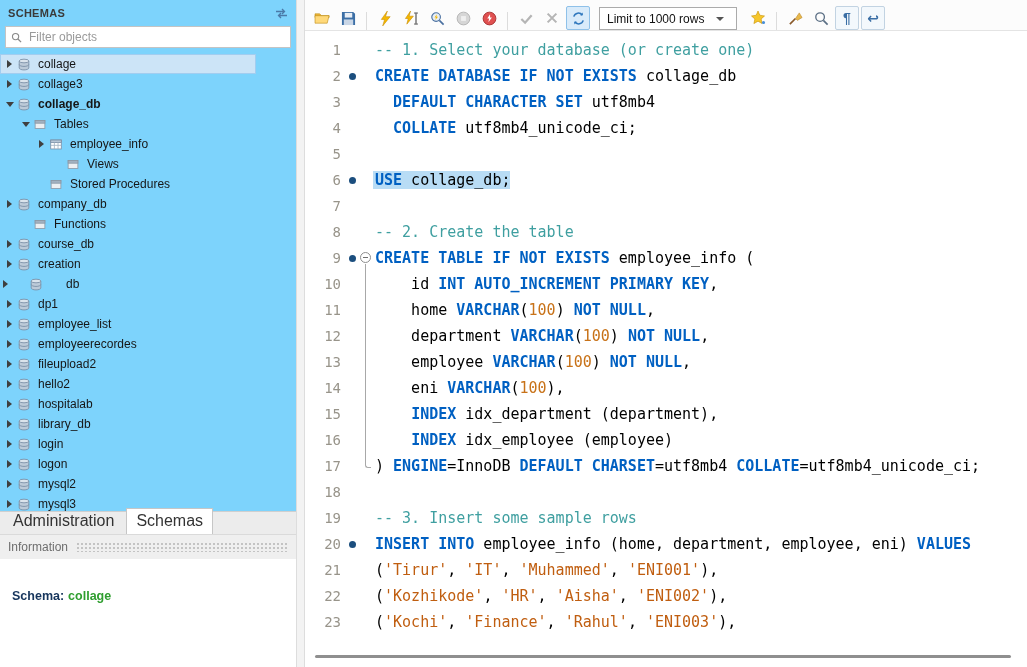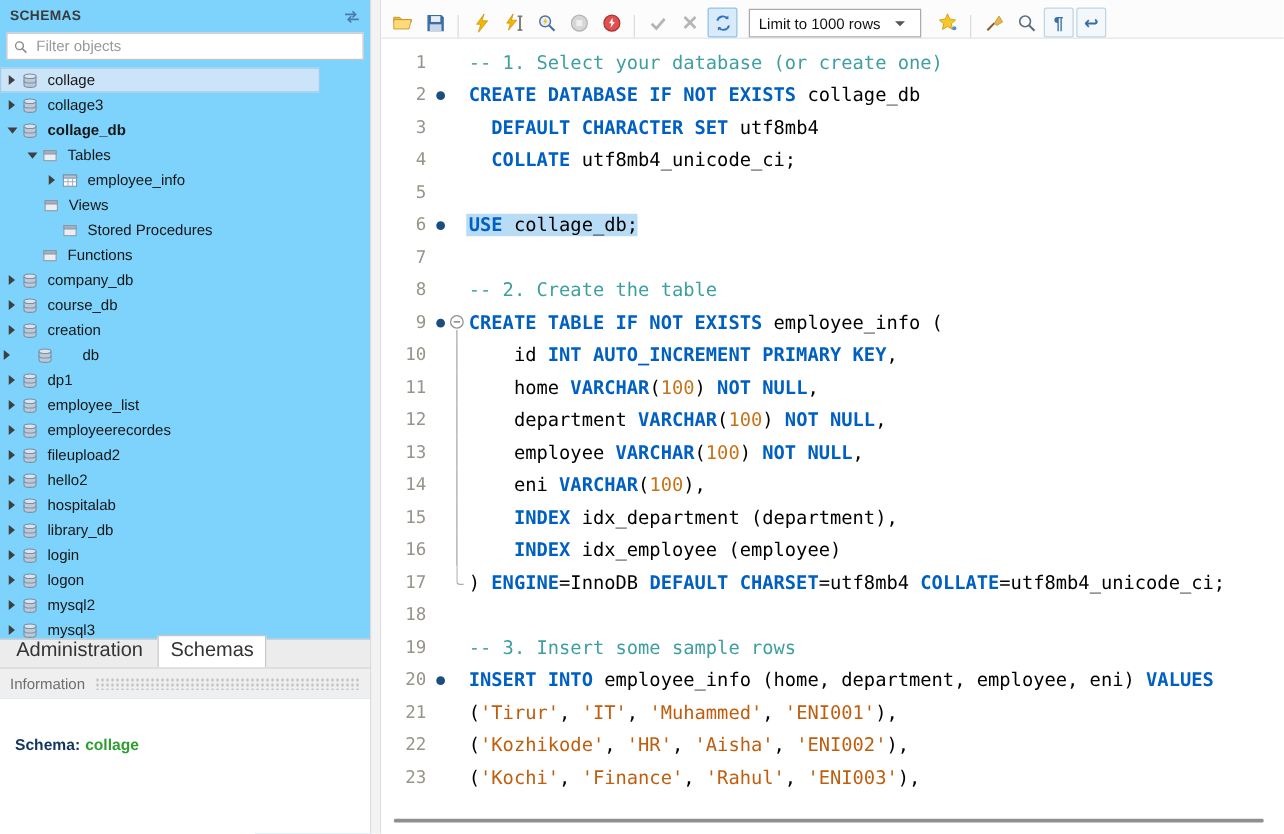--- a/index.html
+++ b/index.html
@@ -148,60 +148,60 @@
           <span class="arr arr-right"></span>
           <span class="ticon">
             <svg width="14" height="13" viewBox="0 0 16 16">
               <rect x="1.5" y="2.5" width="13" height="11" fill="#fff" stroke="#7a8fa6"></rect>
               <rect x="1.5" y="2.5" width="13" height="3" fill="#b7c6d6" stroke="#7a8fa6"></rect>
               <path d="M1.5 9h13M6 5.5v8M10.5 5.5v8" stroke="#9fb0c0" fill="none"></path>
             </svg>
           </span>
           <span class="tlabel">employee_info</span>
         </div>
-        <div class="trow" style="padding-left: 21px;">
+        <div class="trow" style="padding-left: 33px; margin-left: 20px;">
           <span class="arr arr-none"></span>
           <span class="ticon">
             <svg width="14" height="13" viewBox="0 0 16 16">
               <rect x="2" y="3" width="12" height="10" fill="#eceff2" stroke="#8a97a5"></rect>
               <rect x="2" y="3" width="12" height="3.4" fill="#a2b1c0" stroke="#8a97a5"></rect>
             </svg>
           </span>
           <span class="tlabel">Views</span>
         </div>
         <div class="trow" style="padding-left: 36px;">
           <span class="arr arr-none"></span>
           <span class="ticon">
             <svg width="14" height="13" viewBox="0 0 16 16">
               <rect x="2" y="3" width="12" height="10" fill="#eceff2" stroke="#8a97a5"></rect>
               <rect x="2" y="3" width="12" height="3.4" fill="#a2b1c0" stroke="#8a97a5"></rect>
             </svg>
           </span>
           <span class="tlabel">Stored Procedures</span>
         </div>
+        <div class="trow" style="padding-left: 4px;">
+          <span class="arr arr-right"></span>
+          <span class="ticon">
+            <svg width="14" height="15" viewBox="0 0 16 16">
+              <path d="M2.5 4v8c0 1.2 2.5 2.2 5.5 2.2s5.5-1 5.5-2.2V4" fill="#bccad8" stroke="#7a8fa6"></path>
+              <path d="M2.5 8c0 1.2 2.5 2.2 5.5 2.2s5.5-1 5.5-2.2" fill="none" stroke="#7a8fa6"></path>
+              <ellipse cx="8" cy="4" rx="5.5" ry="2.1" fill="#dbe4ec" stroke="#7a8fa6"></ellipse>
+            </svg>
+          </span>
+          <span class="tlabel">company_db</span>
+        </div>
         <div class="trow" style="padding-left: 20px;">
           <span class="arr arr-none"></span>
           <span class="ticon">
             <svg width="14" height="13" viewBox="0 0 16 16">
               <rect x="2" y="3" width="12" height="10" fill="#eceff2" stroke="#8a97a5"></rect>
               <rect x="2" y="3" width="12" height="3.4" fill="#a2b1c0" stroke="#8a97a5"></rect>
             </svg>
           </span>
           <span class="tlabel">Functions</span>
-        </div>
-        <div class="trow" style="padding-left: 4px;">
-          <span class="arr arr-right"></span>
-          <span class="ticon">
-            <svg width="14" height="15" viewBox="0 0 16 16">
-              <path d="M2.5 4v8c0 1.2 2.5 2.2 5.5 2.2s5.5-1 5.5-2.2V4" fill="#bccad8" stroke="#7a8fa6"></path>
-              <path d="M2.5 8c0 1.2 2.5 2.2 5.5 2.2s5.5-1 5.5-2.2" fill="none" stroke="#7a8fa6"></path>
-              <ellipse cx="8" cy="4" rx="5.5" ry="2.1" fill="#dbe4ec" stroke="#7a8fa6"></ellipse>
-            </svg>
-          </span>
-          <span class="tlabel">company_db</span>
         </div>
         <div class="trow" style="padding-left: 4px;">
           <span class="arr arr-right"></span>
           <span class="ticon">
             <svg width="14" height="15" viewBox="0 0 16 16">
               <path d="M2.5 4v8c0 1.2 2.5 2.2 5.5 2.2s5.5-1 5.5-2.2V4" fill="#bccad8" stroke="#7a8fa6"></path>
               <path d="M2.5 8c0 1.2 2.5 2.2 5.5 2.2s5.5-1 5.5-2.2" fill="none" stroke="#7a8fa6"></path>
               <ellipse cx="8" cy="4" rx="5.5" ry="2.1" fill="#dbe4ec" stroke="#7a8fa6"></ellipse>
             </svg>
           </span>

